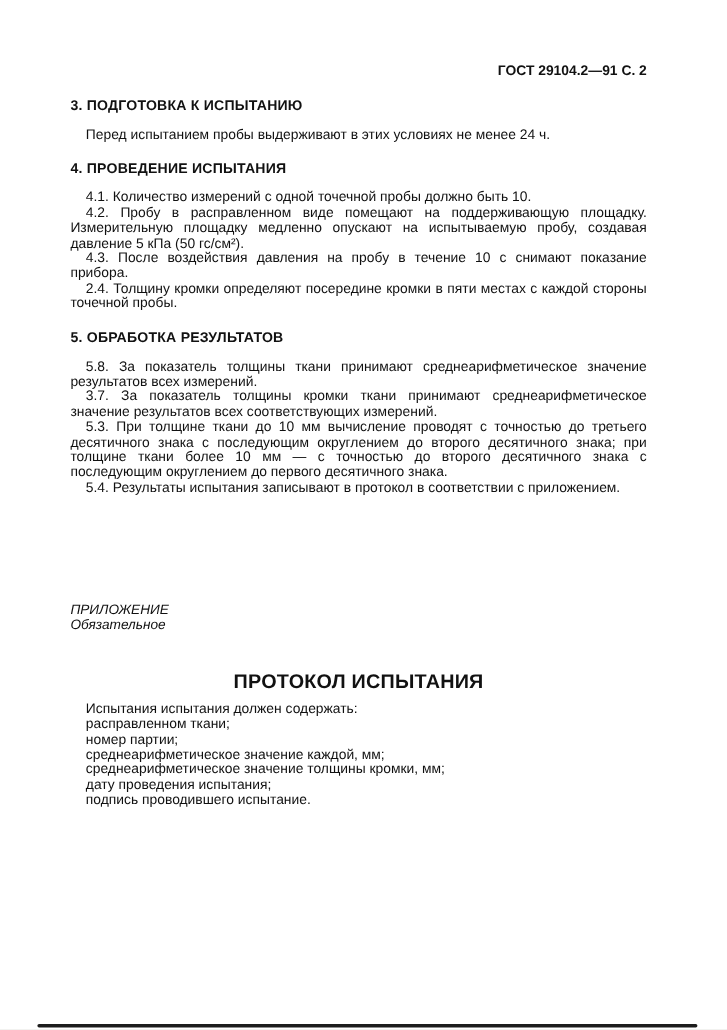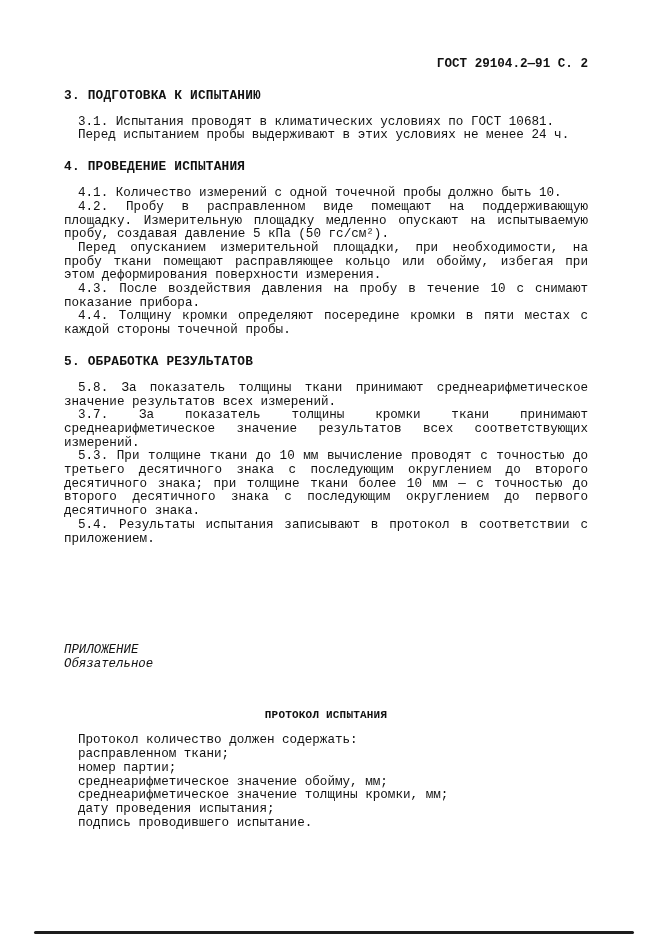--- a/index.html
+++ b/index.html
@@ -5,21 +5,21 @@
   html, body {
     margin: 0;
     padding: 0;
     background: #e8e8e6;
   }
   .page {
     position: relative;
     width: 661px;
     height: 936px;
     background: #ffffff;
-    font-family: Liberation Mono, monospace;
+    font-family: Liberation Sans, sans-serif;
     color: #111111;
     overflow: hidden;
     box-sizing: border-box;
   }
   .content {
     position: absolute;
     top: 58px;
     left: 64px;
     width: 524px;
     font-size: 12.6px;
@@ -47,21 +47,21 @@
   .appendix {
     margin-top: 98px;
     padding-right: 18px;
     font-style: italic;
     font-size: 12.4px;
     line-height: 13.7px;
   }
   .appendix .appendix-label { font-weight: normal; }
   h2.protocol-title {
     text-align: center;
-    font-size: 11px;
+    font-size: 18px;
     font-weight: bold;
     margin: 37px 0 12px 0;
     letter-spacing: 0.2px;
   }
   .protocol-intro {
     margin: 0;
     text-indent: 14px;
   }
   .protocol-item {
     margin: 0;
@@ -79,46 +79,44 @@
 </style>
 </head>
 <body>
 
 <div class="page">
   <div class="content">
 
     <div class="doc-header">ГОСТ 29104.2—91 С. 2</div>
 
     <h2 class="section-title">3. ПОДГОТОВКА К ИСПЫТАНИЮ</h2>
-    <p class="para">3.1. Испытания проводят в климатических условиях по ГОСТ 10681.</p>
     <p class="para">Перед испытанием пробы выдерживают в этих условиях не менее 24 ч.</p>
 
     <h2 class="section-title">4. ПРОВЕДЕНИЕ ИСПЫТАНИЯ</h2>
     <p class="para">4.1. Количество измерений с одной точечной пробы должно быть 10.</p>
     <p class="para">4.2. Пробу в расправленном виде помещают на поддерживающую площадку. Измерительную площадку медленно опускают на испытываемую пробу, создавая давление 5 кПа (50 гс/см²).</p>
-    <p class="para">Перед опусканием измерительной площадки, при необходимости, на пробу ткани помещают расправляющее кольцо или обойму, избегая при этом деформирования поверхности измерения.</p>
     <p class="para">4.3. После воздействия давления на пробу в течение 10 с снимают показание прибора.</p>
-    <p class="para">4.4. Толщину кромки определяют посередине кромки в пяти местах с каждой стороны точечной пробы.</p>
+    <p class="para">2.4. Толщину кромки определяют посередине кромки в пяти местах с каждой стороны точечной пробы.</p>
 
     <h2 class="section-title">5. ОБРАБОТКА РЕЗУЛЬТАТОВ</h2>
     <p class="para">5.8. За показатель толщины ткани принимают среднеарифметическое значение результатов всех измерений.</p>
     <p class="para">3.7. За показатель толщины кромки ткани принимают среднеарифметическое значение результатов всех соответствующих измерений.</p>
     <p class="para">5.3. При толщине ткани до 10 мм вычисление проводят с точностью до третьего десятичного знака с последующим округлением до второго десятичного знака; при толщине ткани более 10 мм — с точностью до второго десятичного знака с последующим округлением до первого десятичного знака.</p>
     <p class="para">5.4. Результаты испытания записывают в протокол в соответствии с приложением.</p>
 
     <div class="appendix">
       <div class="appendix-label">ПРИЛОЖЕНИЕ</div>
       <div class="appendix-note">Обязательное</div>
     </div>
 
     <h2 class="protocol-title">ПРОТОКОЛ ИСПЫТАНИЯ</h2>
-    <p class="protocol-intro">Протокол количество должен содержать:</p>
+    <p class="protocol-intro">Испытания испытания должен содержать:</p>
     <p class="protocol-item">расправленном ткани;</p>
     <p class="protocol-item">номер партии;</p>
-    <p class="protocol-item">среднеарифметическое значение обойму, мм;</p>
+    <p class="protocol-item">среднеарифметическое значение каждой, мм;</p>
     <p class="protocol-item">среднеарифметическое значение толщины кромки, мм;</p>
     <p class="protocol-item">дату проведения испытания;</p>
     <p class="protocol-item">подпись проводившего испытание.</p>
 
   </div>
 
   <div class="scan-edge-bottom"></div>
 </div>
 
 </body></html>

